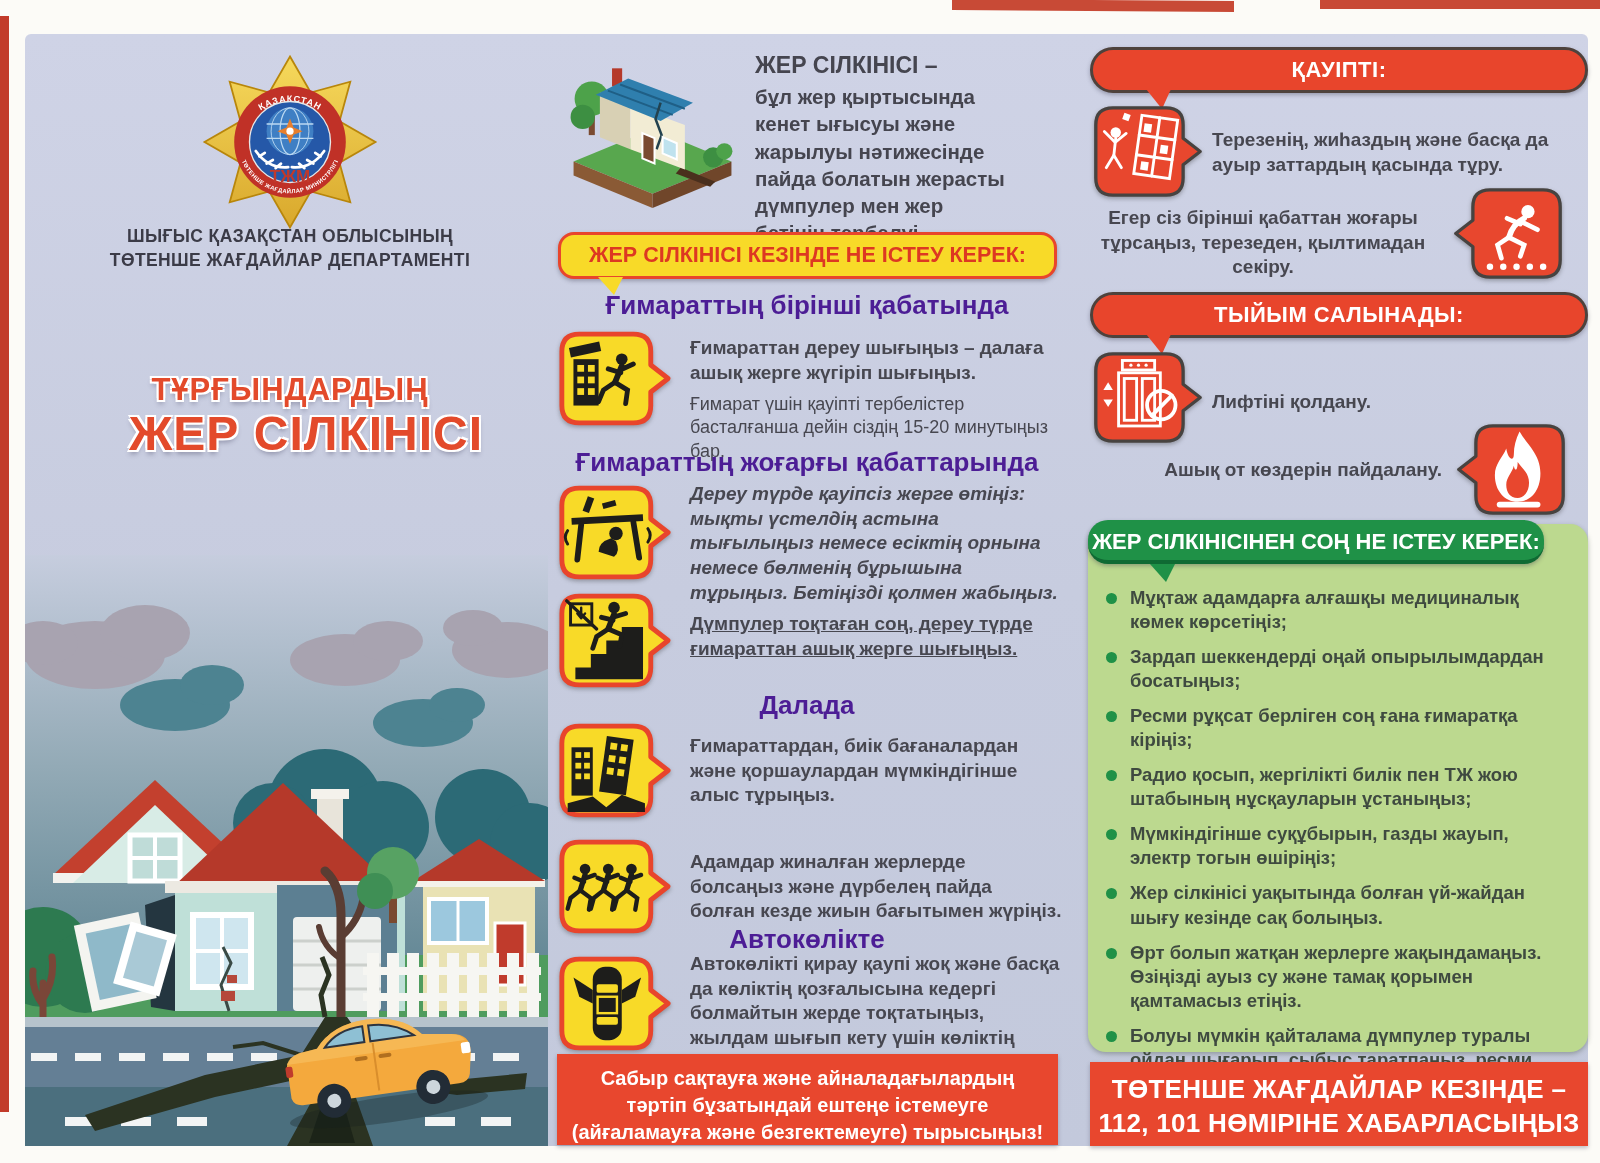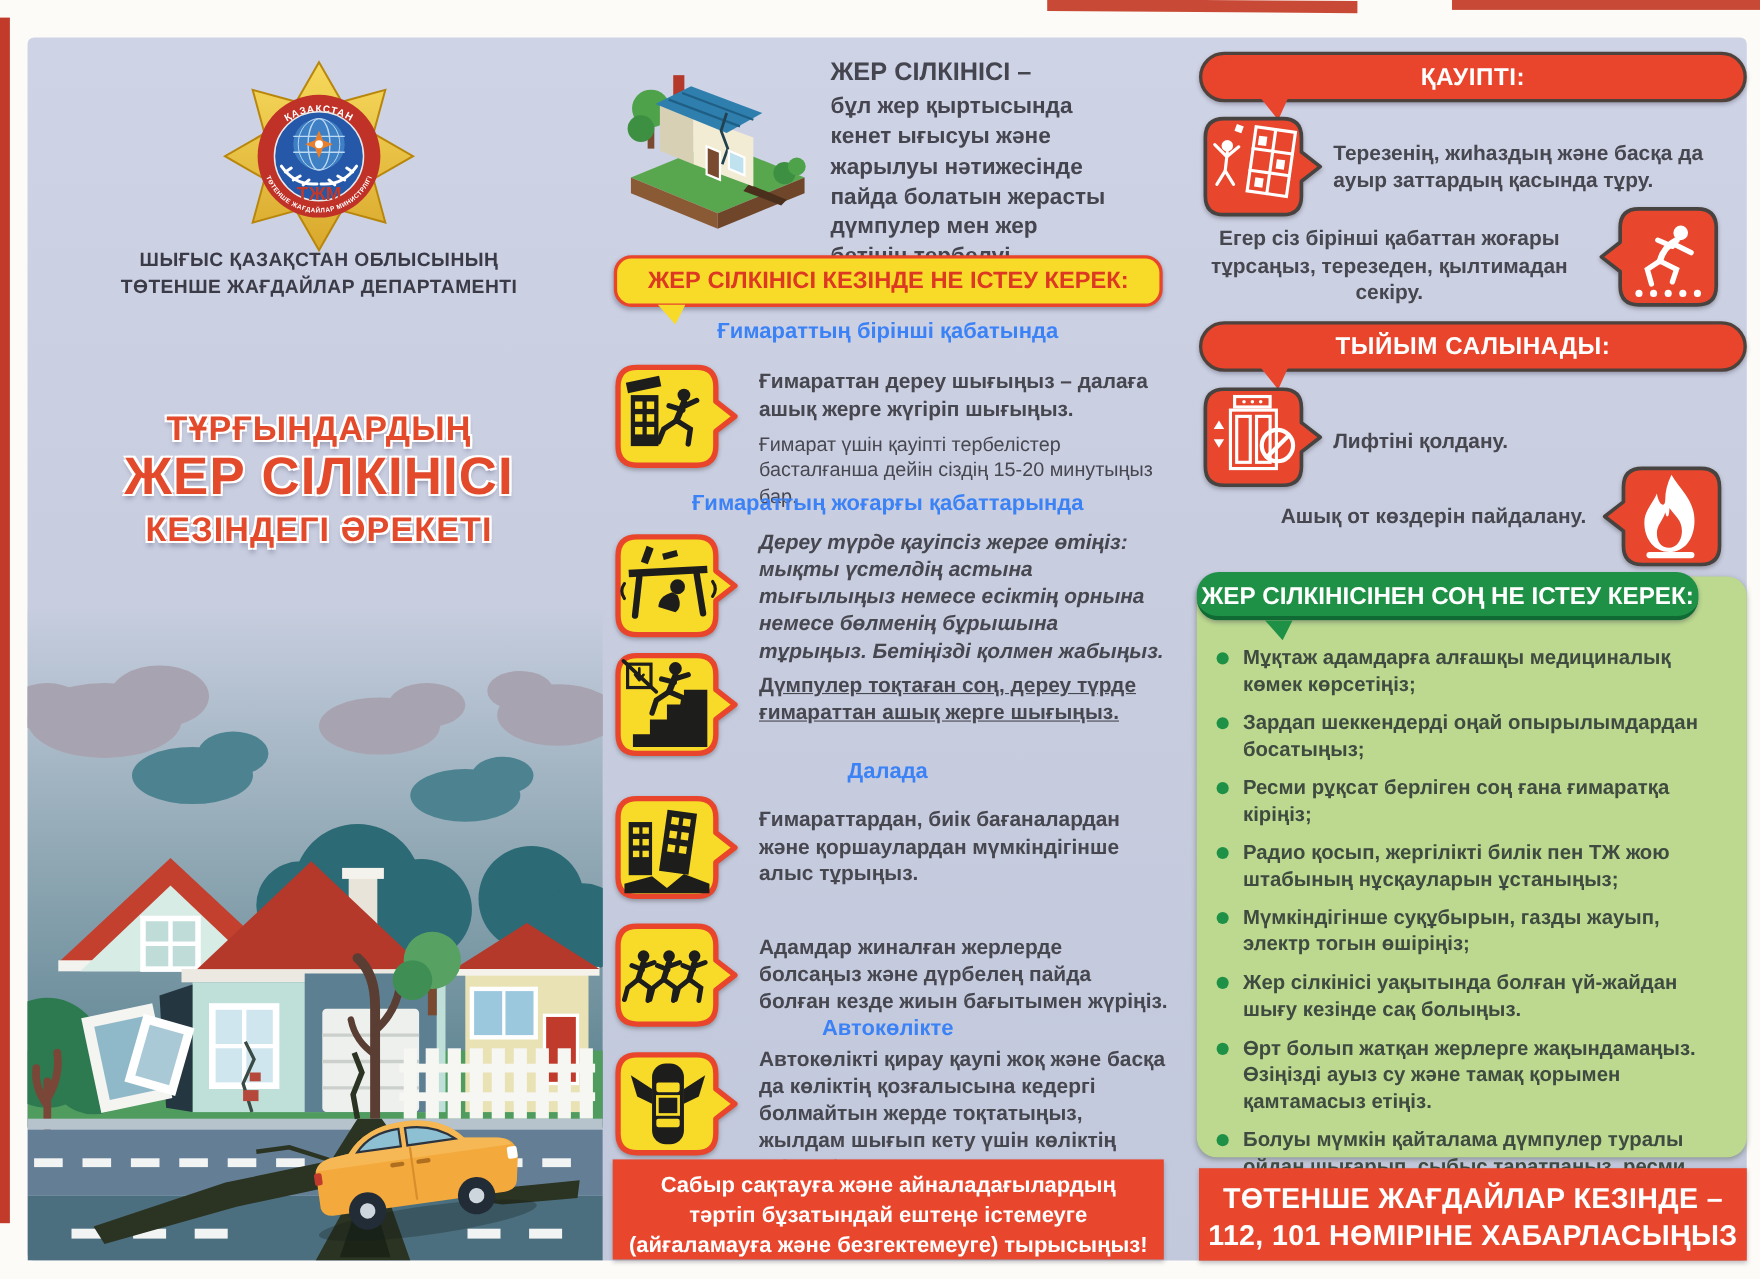--- a/index.html
+++ b/index.html
@@ -14,21 +14,21 @@
   .dept{font-weight:bold;font-size:17.5px;line-height:1.38;color:#3b3b47;text-align:center;letter-spacing:.4px;}
   .title-red{font-weight:bold;color:#e34a2b;text-align:center;letter-spacing:1px;
      text-shadow:-2px -2px 0 #fff,2px -2px 0 #fff,-2px 2px 0 #fff,2px 2px 0 #fff,0 4px 5px rgba(70,70,100,.45);}
   .def-title{font-weight:bold;font-size:23px;color:#45454f;}
   .def-body{font-weight:bold;font-size:20.5px;line-height:1.33;color:#45454f;}
   .banner{border-radius:16px;text-align:center;font-weight:bold;box-shadow:0 2px 4px rgba(50,50,70,.35);}
   .banner-yellow{background:#f8da28;border:3px solid #e8452c;color:#dd3822;font-size:21.5px;line-height:41px;}
   .banner-red{background:#e8452c;border:3px solid #4e423c;border-radius:23px;color:#fff;font-size:22px;line-height:40px;letter-spacing:.5px;}
   .banner-green{background:#1f9147;border-bottom:4px solid #0f6a33;border-radius:20px;color:#fff;font-size:22px;line-height:44px;}
   .tail{width:0;height:0;border-left:16px solid transparent;border-right:9px solid transparent;}
-  .sec-h{font-weight:bold;font-size:20px;color:#3b82f6;text-align:center;width:500px;}
+  .sec-h{font-weight:bold;font-size:26px;color:#4c1d95;text-align:center;width:500px;}
   .item-t{font-weight:bold;font-size:19px;line-height:1.3;color:#474750;}
   .item-n{font-weight:normal;font-size:18px;line-height:1.3;color:#474750;}
   .band{background:#e8472e;color:#fff;font-weight:bold;text-align:center;box-shadow:0 2px 4px rgba(50,50,70,.3);}
   .g-panel{background:#bcd98f;border-radius:18px;box-shadow:0 2px 5px rgba(50,60,40,.35);}
   .g-item{display:flex;margin-bottom:11px;}
   .g-dot{flex:0 0 11px;width:11px;height:11px;border-radius:50%;background:#1f9147;margin:7px 13px 0 0;}
   .g-text{font-weight:bold;font-size:18.5px;line-height:1.3;color:#3f4a40;}
   svg.bub{filter:drop-shadow(0 2px 2px rgba(40,40,40,.35));}
 </style>
 </head>
@@ -75,22 +75,21 @@
       <text x="100" y="146" text-anchor="middle" font-size="19" font-weight="bold" fill="#c0392b">ТЖМ</text>
     </svg>
   </div>
 
   <div class="abs dept" style="left:40px;top:224px;width:500px;">
     <div>ШЫҒЫС ҚАЗАҚСТАН ОБЛЫСЫНЫҢ</div>
     <div>ТӨТЕНШЕ ЖАҒДАЙЛАР ДЕПАРТАМЕНТІ</div>
   </div>
 
   <div class="abs title-red" style="left:30px;top:372px;width:520px;font-size:31px;">ТҰРҒЫНДАРДЫҢ</div>
-  <div class="abs title-red" style="left:30px;top:406px;width:520px;font-size:48px;">ЖЕР СІЛКІНІСІ</div>
-  <div class="abs title-red" style="left:30px;top:464px;width:520px;font-size:31px;">КЕЗІНДЕГІ ӘРЕКЕТІ</div>
+  <div class="abs title-red" style="left:46px;top:406px;width:520px;font-size:48px;">ЖЕР СІЛКІНІСІ</div>
 
   <div class="abs" style="left:25px;top:555px;width:523px;height:591px;">
     <svg width="523" height="591" viewBox="0 0 523 591" preserveAspectRatio="none">
       <defs>
         <linearGradient id="sky" x1="0" y1="0" x2="0" y2="1">
           <stop offset="0" stop-color="#c6cdde"></stop>
             <stop offset=".45" stop-color="#93aab6"></stop>
             <stop offset="1" stop-color="#567e8c"></stop>
         </linearGradient>
       </defs>

